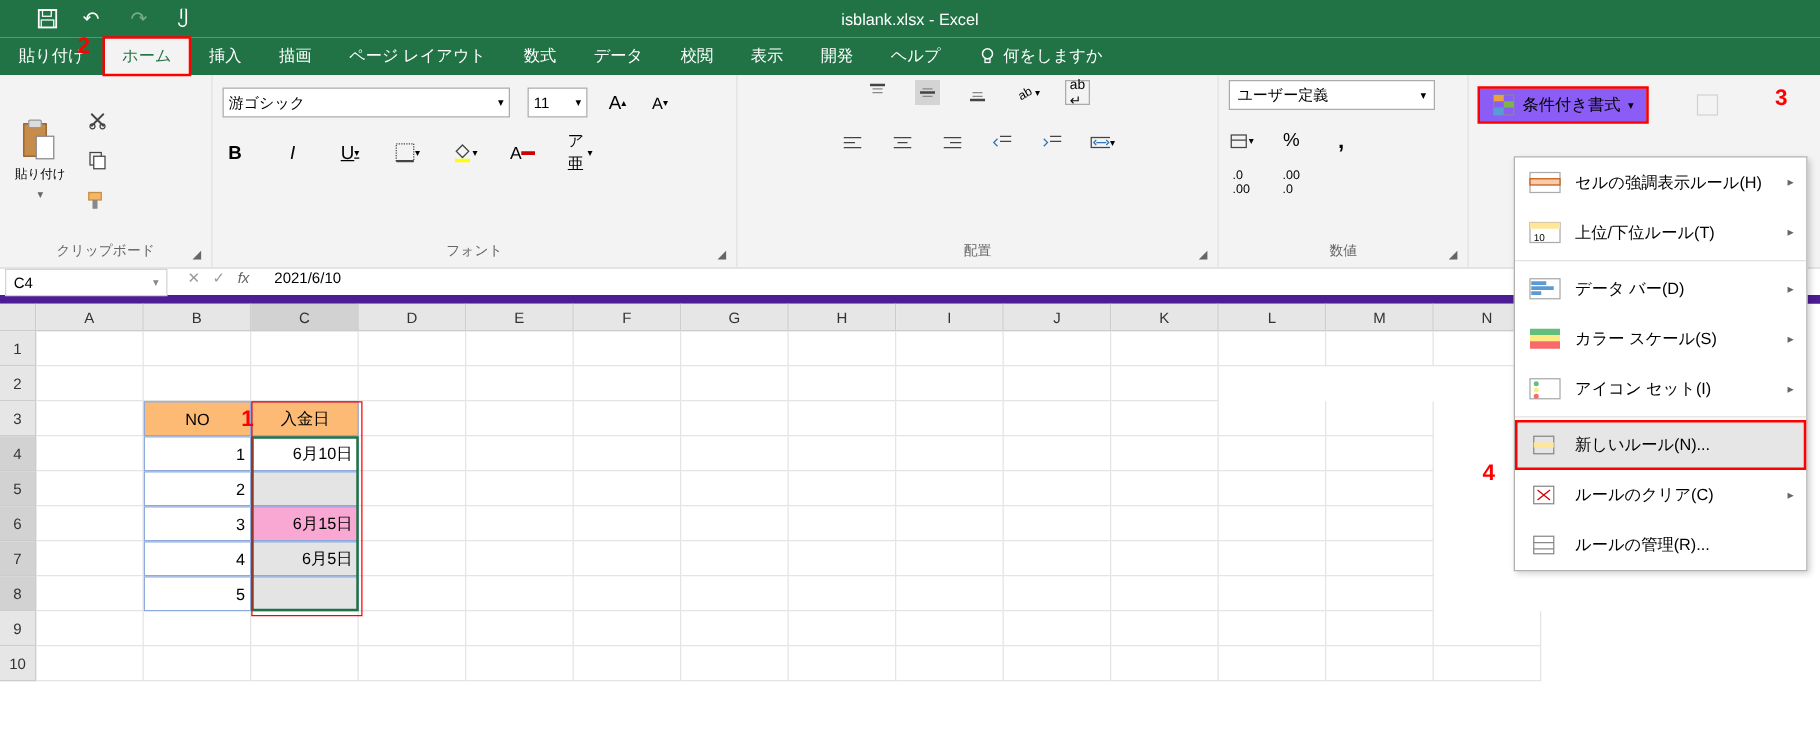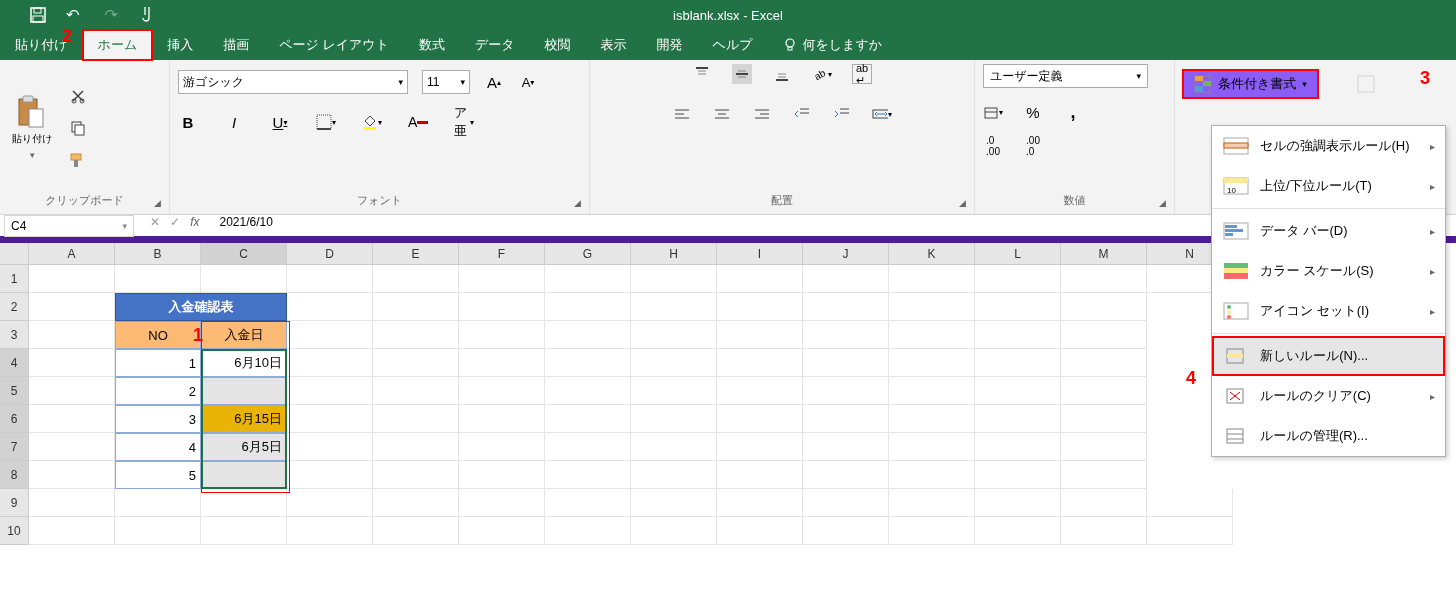--- a/index.html
+++ b/index.html
@@ -485,21 +485,20 @@
         <div class="cell"></div>
         <div class="cell"></div>
         <div class="cell"></div>
         <div class="cell"></div>
         <div class="cell"></div>
         <div class="cell"></div>
         <div class="cell"></div>
     </div>
     <div class="cell-row">
       <div class="cell"></div>
-      <div class="cell table-header" style="width:172px;grid-column:span 2">入金確認表</div>
       <div class="cell"></div>
         <div class="cell"></div>
         <div class="cell"></div>
         <div class="cell"></div>
         <div class="cell"></div>
         <div class="cell"></div>
         <div class="cell"></div>
         <div class="cell"></div>
         <div class="cell"></div>
         <div class="cell"></div>
@@ -545,21 +544,21 @@
         <div class="cell"></div>
         <div class="cell"></div>
         <div class="cell"></div>
         <div class="cell"></div>
         <div class="cell"></div>
         <div class="cell"></div>
     </div>
     <div class="cell-row">
       <div class="cell"></div>
       <div class="cell table-data">3</div>
-      <div class="cell table-data" style="background:#eab308">6月15日</div>
+      <div class="cell table-data" style="background:#f9a8d4">6月15日</div>
       <div class="cell"></div>
         <div class="cell"></div>
         <div class="cell"></div>
         <div class="cell"></div>
         <div class="cell"></div>
         <div class="cell"></div>
         <div class="cell"></div>
         <div class="cell"></div>
         <div class="cell"></div>
         <div class="cell"></div>

